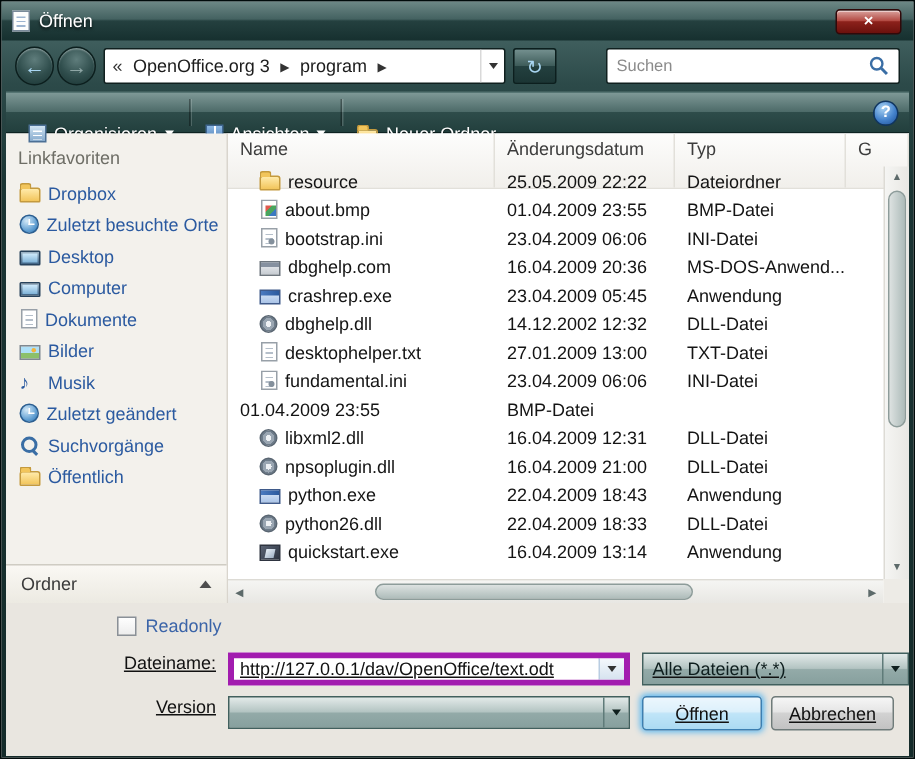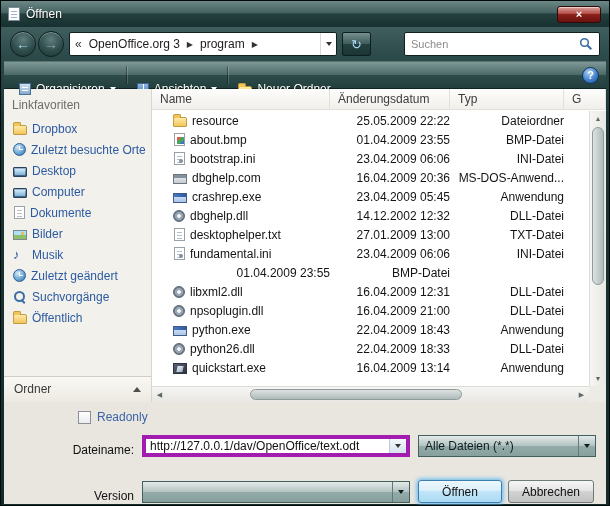--- a/index.html
+++ b/index.html
@@ -76,28 +76,28 @@
   .sidebar { width:148px; flex:none; background:#f3f1ec; border-right:1px solid #d9d5cd;
     display:flex; flex-direction:column; font-size:12px; padding-top:4px; }
   .side-header { color:#6e6e66; padding:5px 8px 6px; }
   .side-item { display:flex; align-items:center; gap:5px; padding:3px 4px 3px 9px; color:#2b5aa0; height:21px; }
   .folders-bar { margin-top:auto; border-top:1px solid #cfccc3; background:linear-gradient(#faf8f4,#eceae2);
     padding:5px 10px 6px; color:#3a3a3a; display:flex; align-items:center; justify-content:space-between; }
   .chev-up { width:0; height:0; border-left:4px solid transparent; border-right:4px solid transparent;
     border-bottom:5px solid #4e4e4e; }
 
   .filearea { flex:1; position:relative; background:#fff; overflow:hidden; }
-  .list-header { position:absolute; top:0; left:0; right:0; height:21px; display:grid;
+  .list-header { position:absolute; top:0; left:0; right:0; height:37px; display:grid;
     grid-template-columns:178px 120px 114px 1fr; background:linear-gradient(#fdfdfc,#f1efeb);
     border-bottom:1px solid #e2e0da; font-size:12px; color:#3c3c3c; }
   .hcol { padding:3px 0 0 8px; border-right:1px solid #e2e0da; height:100%; white-space:nowrap; overflow:hidden; }
   .rows { position:absolute; top:22px; left:0; right:17px; bottom:16px; overflow:hidden; }
   .row { display:grid; grid-template-columns:178px 120px 114px 1fr; height:19px; align-items:center;
     font-size:12px; color:#141414; }
-  .cell { padding-left:8px; white-space:nowrap; overflow:hidden;text-align:right; }
+  .cell { padding-left:8px; white-space:nowrap; overflow:hidden; }
   .cell.name { display:flex; align-items:center; gap:5px; padding-left:21px; }
 
   
   .vscroll { position:absolute; top:22px; right:0; width:17px; bottom:16px;
     background:linear-gradient(90deg,#f5f5f3,#e8e7e3); border-left:1px solid #dddbd5; }
   .vs-arrow { height:15px; display:flex; align-items:center; justify-content:center; font-size:7px; color:#5d6a6a; }
   .vs-arrow.down { position:absolute; bottom:0; left:0; right:0; }
   .vs-thumb { position:absolute; top:16px; left:2px; right:2px; height:158px; border-radius:6px;
     background:linear-gradient(90deg,#dde2e1,#aebcba); border:1px solid #8d9c9a; }
   .hscroll { position:absolute; left:0; right:17px; bottom:0; height:16px;
@@ -106,23 +106,23 @@
     justify-content:center; font-size:7px; color:#5d6a6a; }
   .hs-arrow.left { left:0; } .hs-arrow.right { right:0; }
   .hs-thumb { position:absolute; top:2px; bottom:2px; left:98px; width:212px; border-radius:6px;
     background:linear-gradient(#dde2e1,#aebcba); border:1px solid #8d9c9a; }
   .sb-corner { position:absolute; right:0; bottom:0; width:17px; height:16px; background:#edebe6; }
 
   
   .form { height:102px; background:#e9e6e0; position:relative; font-size:12px; color:#111; }
   .readonly-row { position:absolute; left:74px; top:8px; display:flex; align-items:center; gap:6px; color:#3b64a8; }
   .checkbox { width:13px; height:13px; background:linear-gradient(#fefefe,#ededed); border:1px solid #8a9097; }
-  .frow { position:absolute; left:10px; right:10px; display:flex; align-items:flex-end; }
+  .frow { position:absolute; left:20px; right:10px; display:flex; align-items:flex-start;text-decoration:underline; }
   .frow.filename { top:33px; }
-  .frow.bottom { top:62px;margin-top:16px; }
+  .frow.bottom { top:62px; }
   .flabel { width:128px; text-align:right; padding-right:8px; flex:none; }
   .combo-light { width:268px; height:22px; background:#fff; border:4px solid #a21caf; display:flex; align-items:center; flex:none; }
   .combo-light input { flex:1; border:none; outline:none; font-size:12px; padding:0 4px; color:#111; min-width:0; }
   .combo-light .combo-arrow { width:17px; align-self:stretch; border-left:1px solid #b9cde2;
     background:linear-gradient(#f4f8fc,#d6e3ef); display:flex; align-items:center; justify-content:center; }
   .combo-dark { height:22px; border:1px solid #41605e; display:flex; align-items:center; flex:none;
     background:linear-gradient(#e3eae9 0%,#b3c4c2 48%,#93aaa8 52%,#87a09e 100%); color:#0e1e1e; }
   .combo-dark .val { flex:1; padding:0 6px; white-space:nowrap; overflow:hidden; }
   .combo-dark .combo-arrow { width:17px; align-self:stretch; border-left:1px solid #5f7b79;
     display:flex; align-items:center; justify-content:center; }

